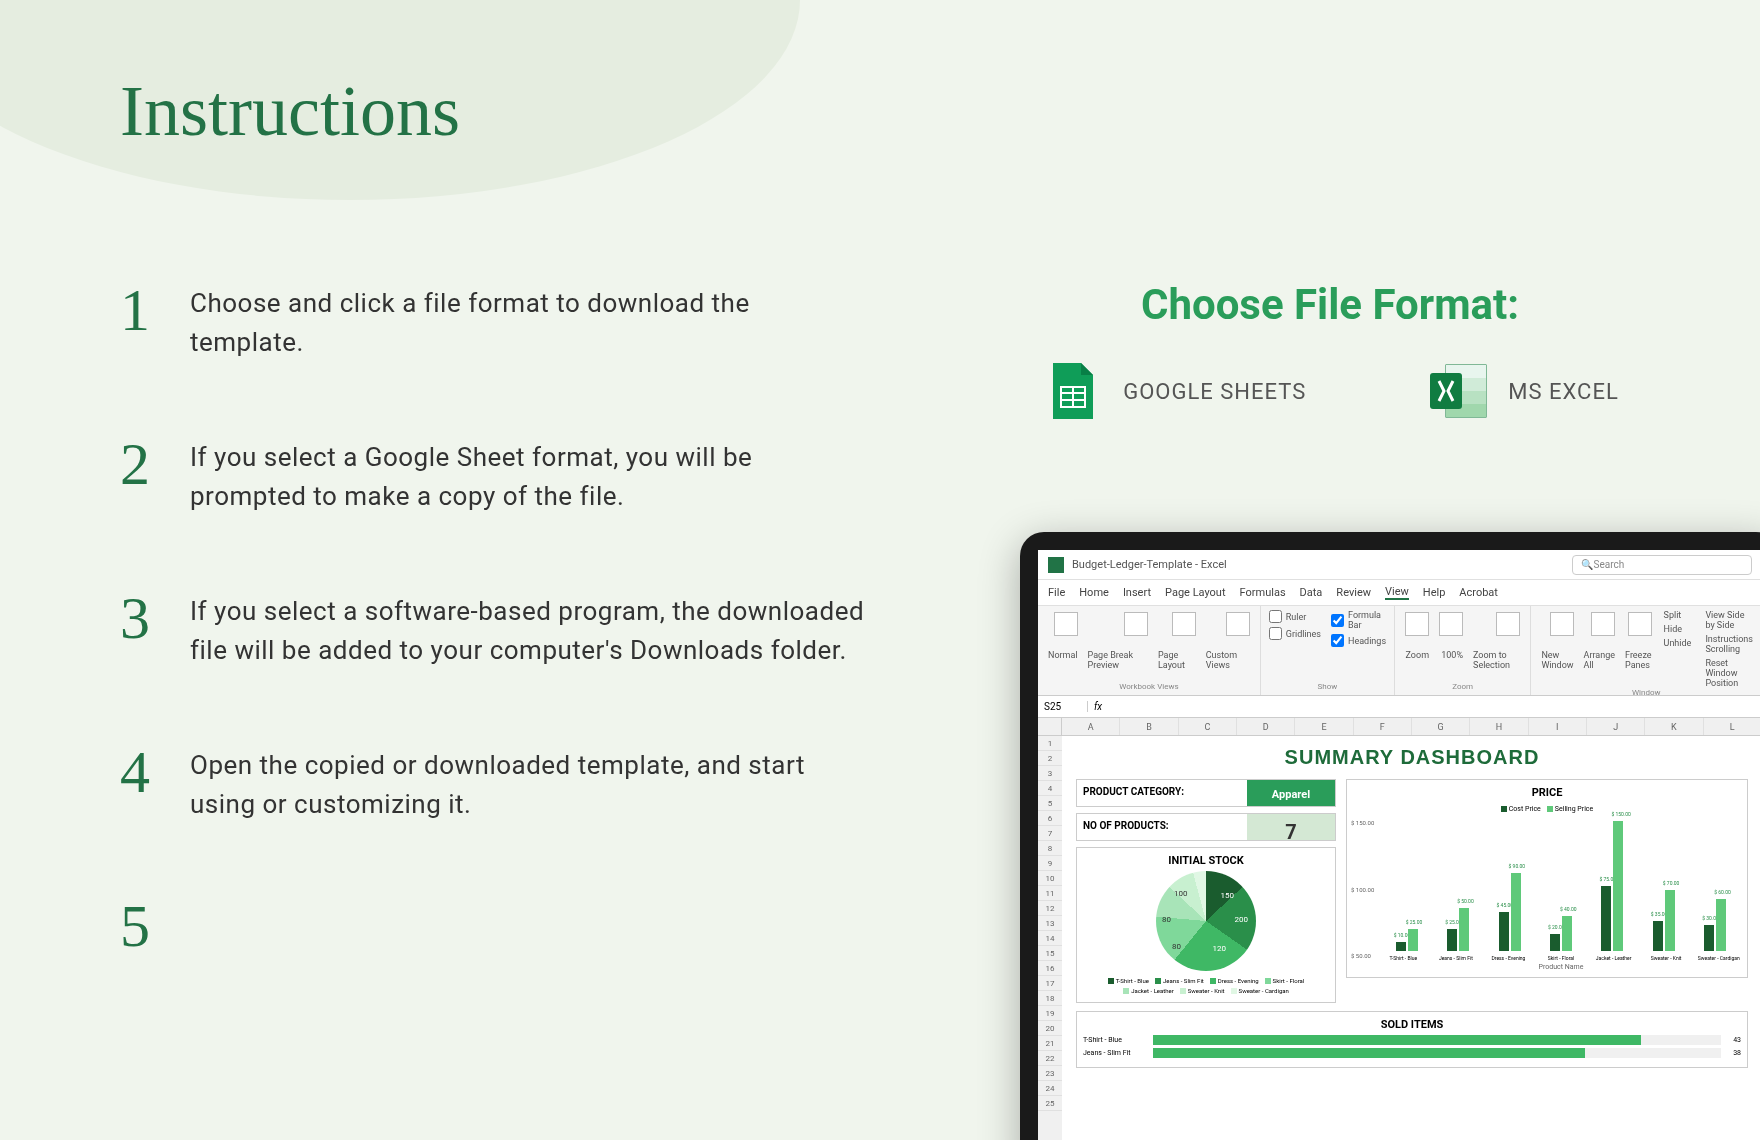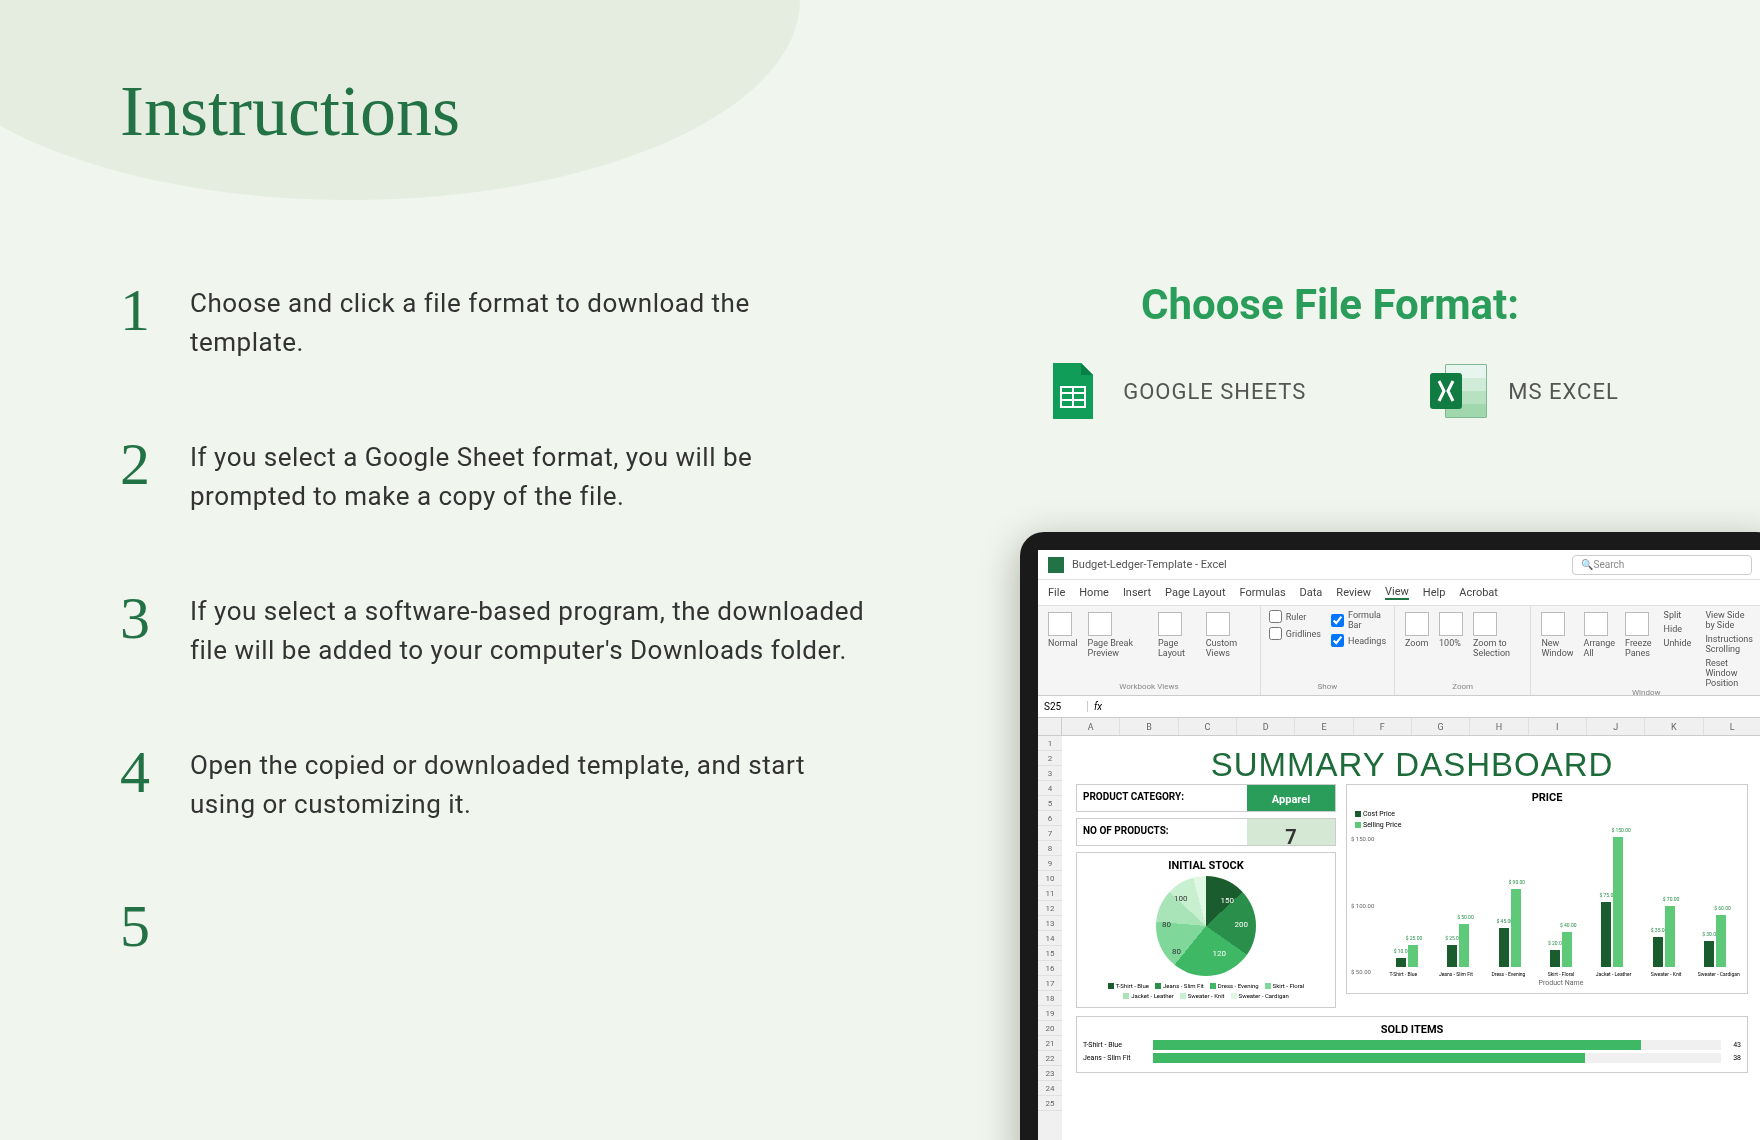--- a/index.html
+++ b/index.html
@@ -171,22 +171,22 @@
   font-size: 8px;
   color: #888;
 }
 .ribbon-buttons {
   display: flex;
   gap: 6px;
 }
 .ribbon-btn {
   display: flex;
   flex-direction: column;
-  align-items: flex-start;
-  gap: 2px;
+  align-items: flex-end;
+  gap: 14px;
   cursor: pointer;
   padding: 2px;
 }
 .ribbon-btn-icon {
   width: 24px;
   height: 24px;
   background: #fff;
   border: 1px solid #bbb;
 }
 .ribbon-checks {
@@ -232,24 +232,25 @@
   flex-direction: column;
 }
 .row-header { height: 15px; text-align: center; border-bottom: 1px solid #e0e0e0; line-height: 15px; }
 .dashboard-content {
   flex: 1;
   padding: 10px 14px;
   position: relative;
 }
 .dash-title {
   text-align: center;
-  font-size: 33px;
-  font-weight: 400;
+  font-size: 20px;
+  font-weight: 700;
   color: #1e6b3a;
   font-family: Arial, sans-serif;
+  margin-bottom: 10px;
   letter-spacing: 1px;
 }
 .dash-panels {
   display: flex;
   gap: 10px;
 }
 .dash-left {
   flex: 0 0 260px;
   display: flex;
   flex-direction: column;
@@ -666,21 +667,21 @@
                       <i class="legend-swatch" style="background:#e0f7e4;"></i>
                       <span>Sweater - Cardigan</span>
                     </span>
                 </div>
               </div>
             </div>
 
             <div class="dash-right">
               <div class="chart-panel">
                 <div class="chart-panel-title">PRICE</div>
-                <div class="legend-tiny" style="justify-content:center; font-size:7px;flex-direction:column;">
+                <div class="legend-tiny" style="justify-content:center; font-size:7px;">
                   <span>
                       <i class="legend-swatch" style="background:#1a5c2e;"></i>
                       <span>Cost Price</span>
                     </span>
                   <span>
                       <i class="legend-swatch" style="background:#5fc97a;"></i>
                       <span>Selling Price</span>
                     </span>
                 </div>
                 <div style="position:relative; padding-left:28px;">

